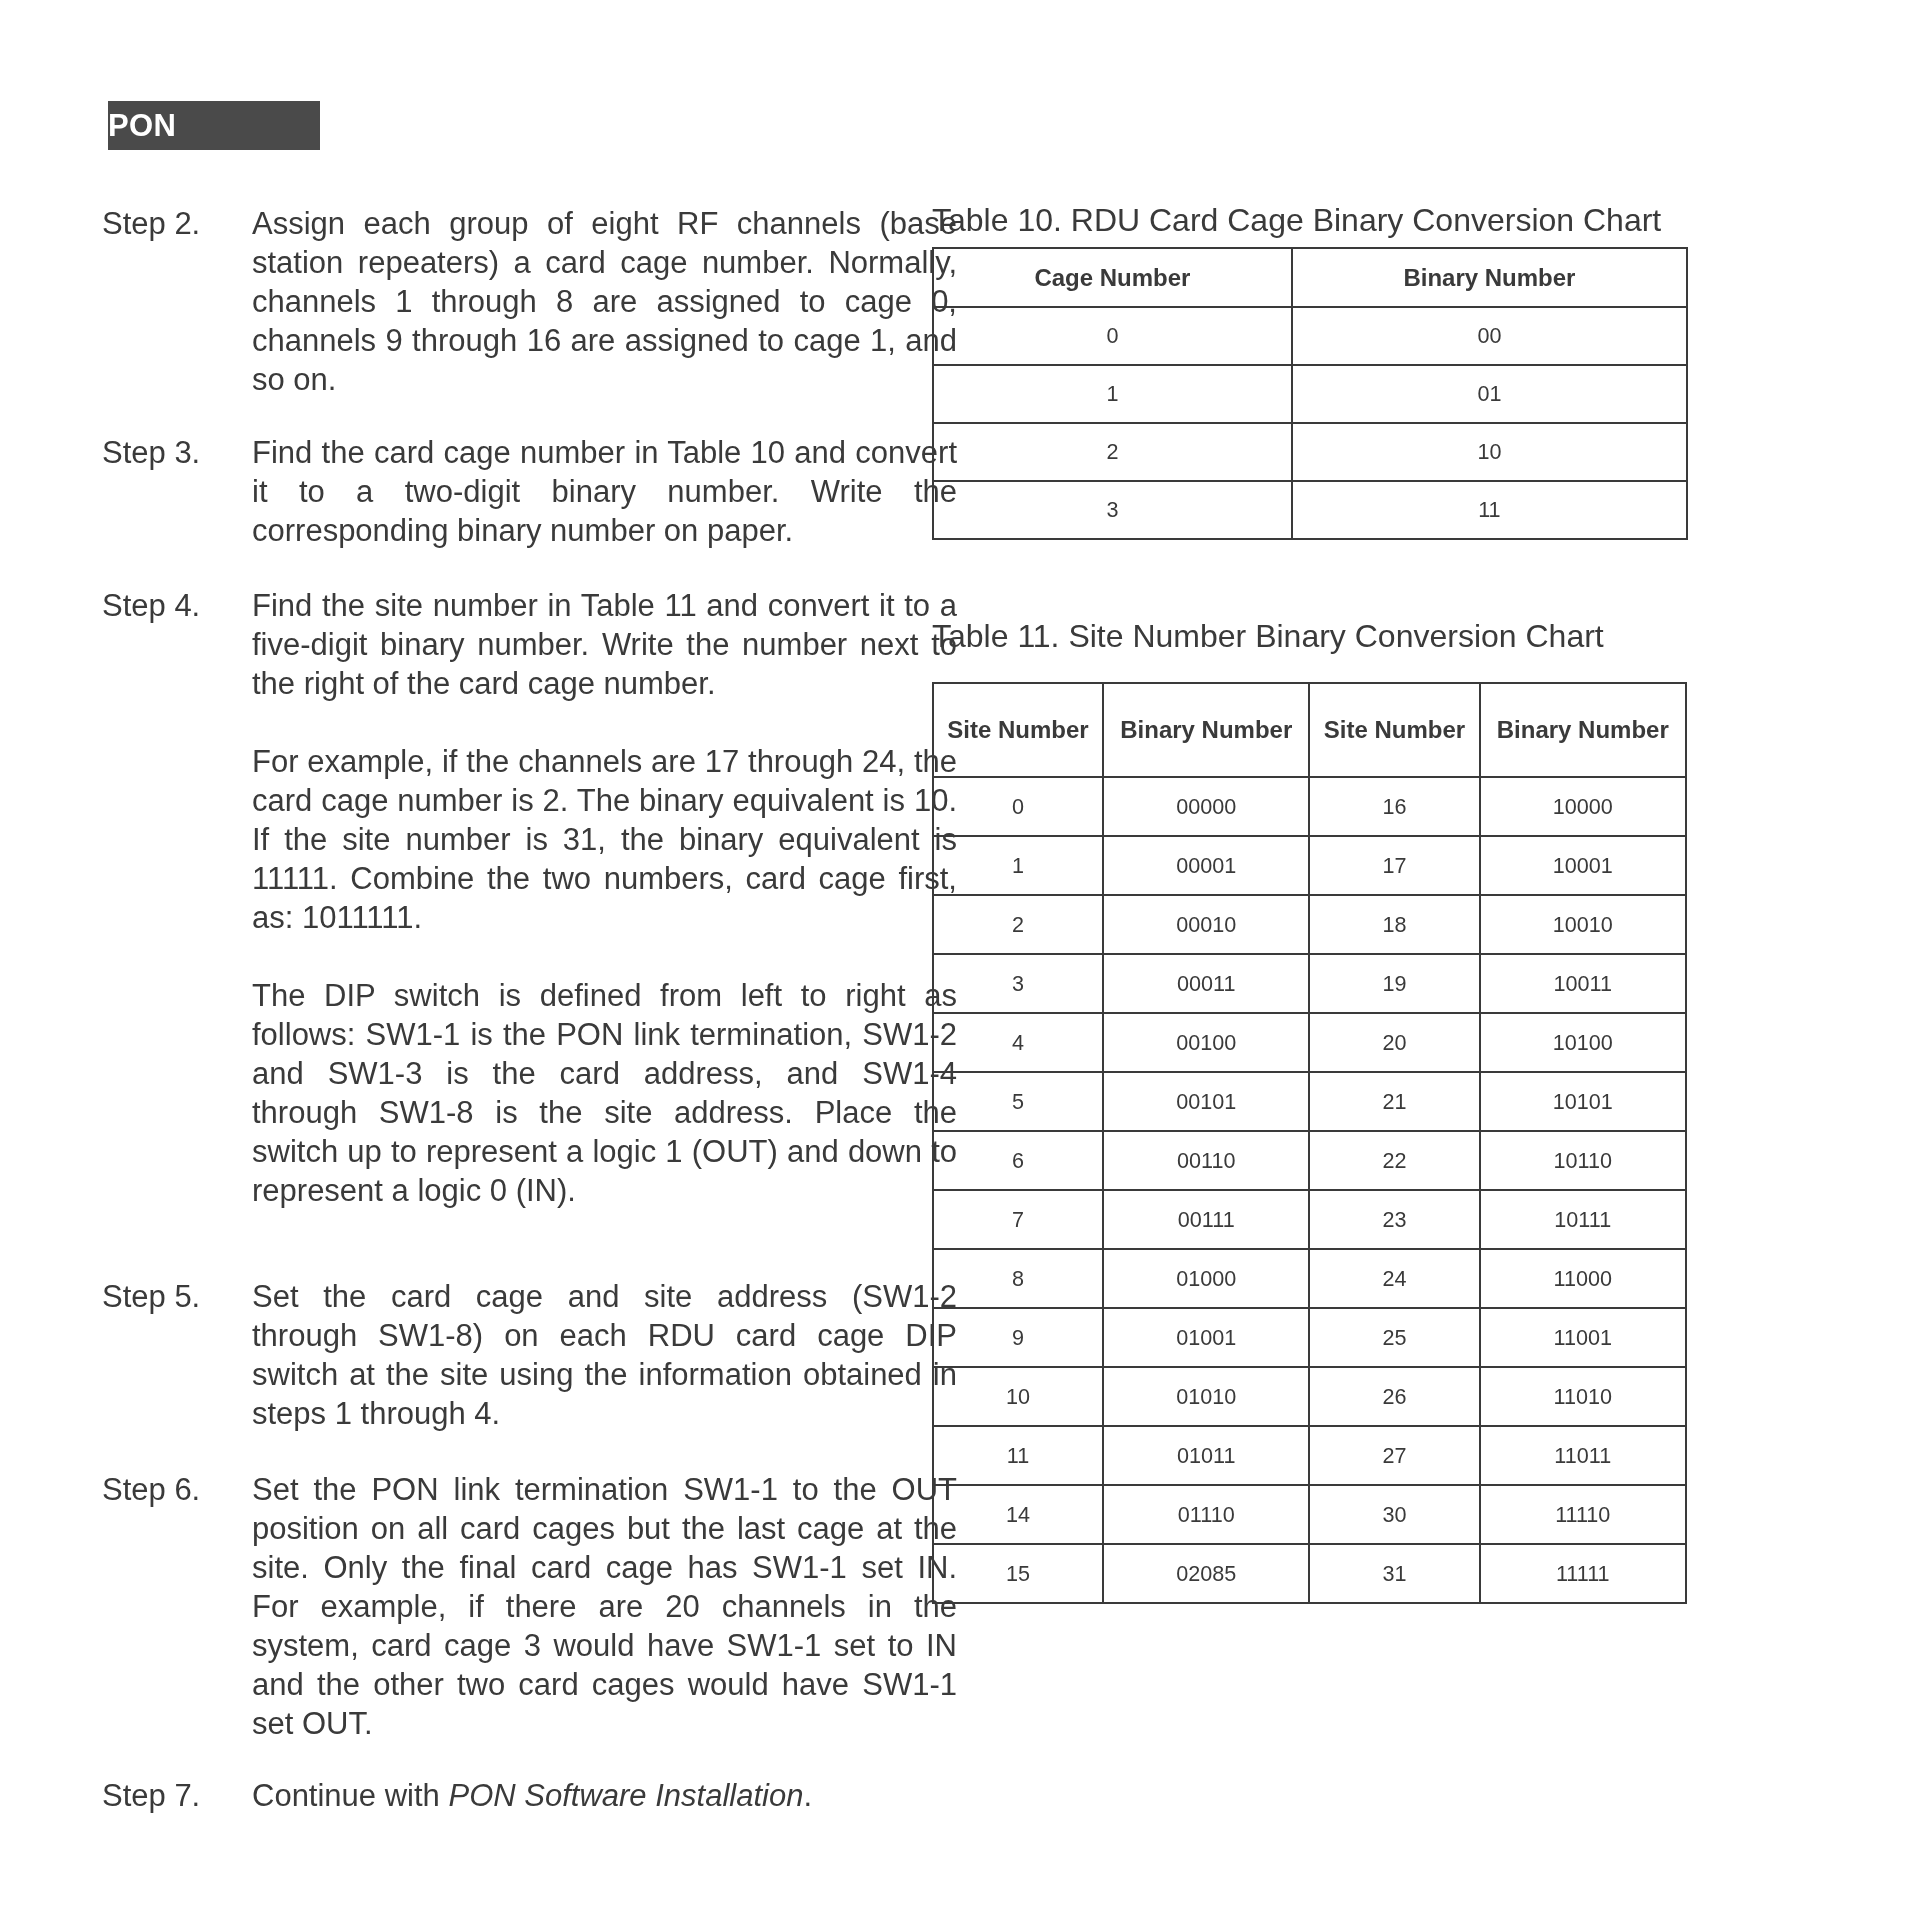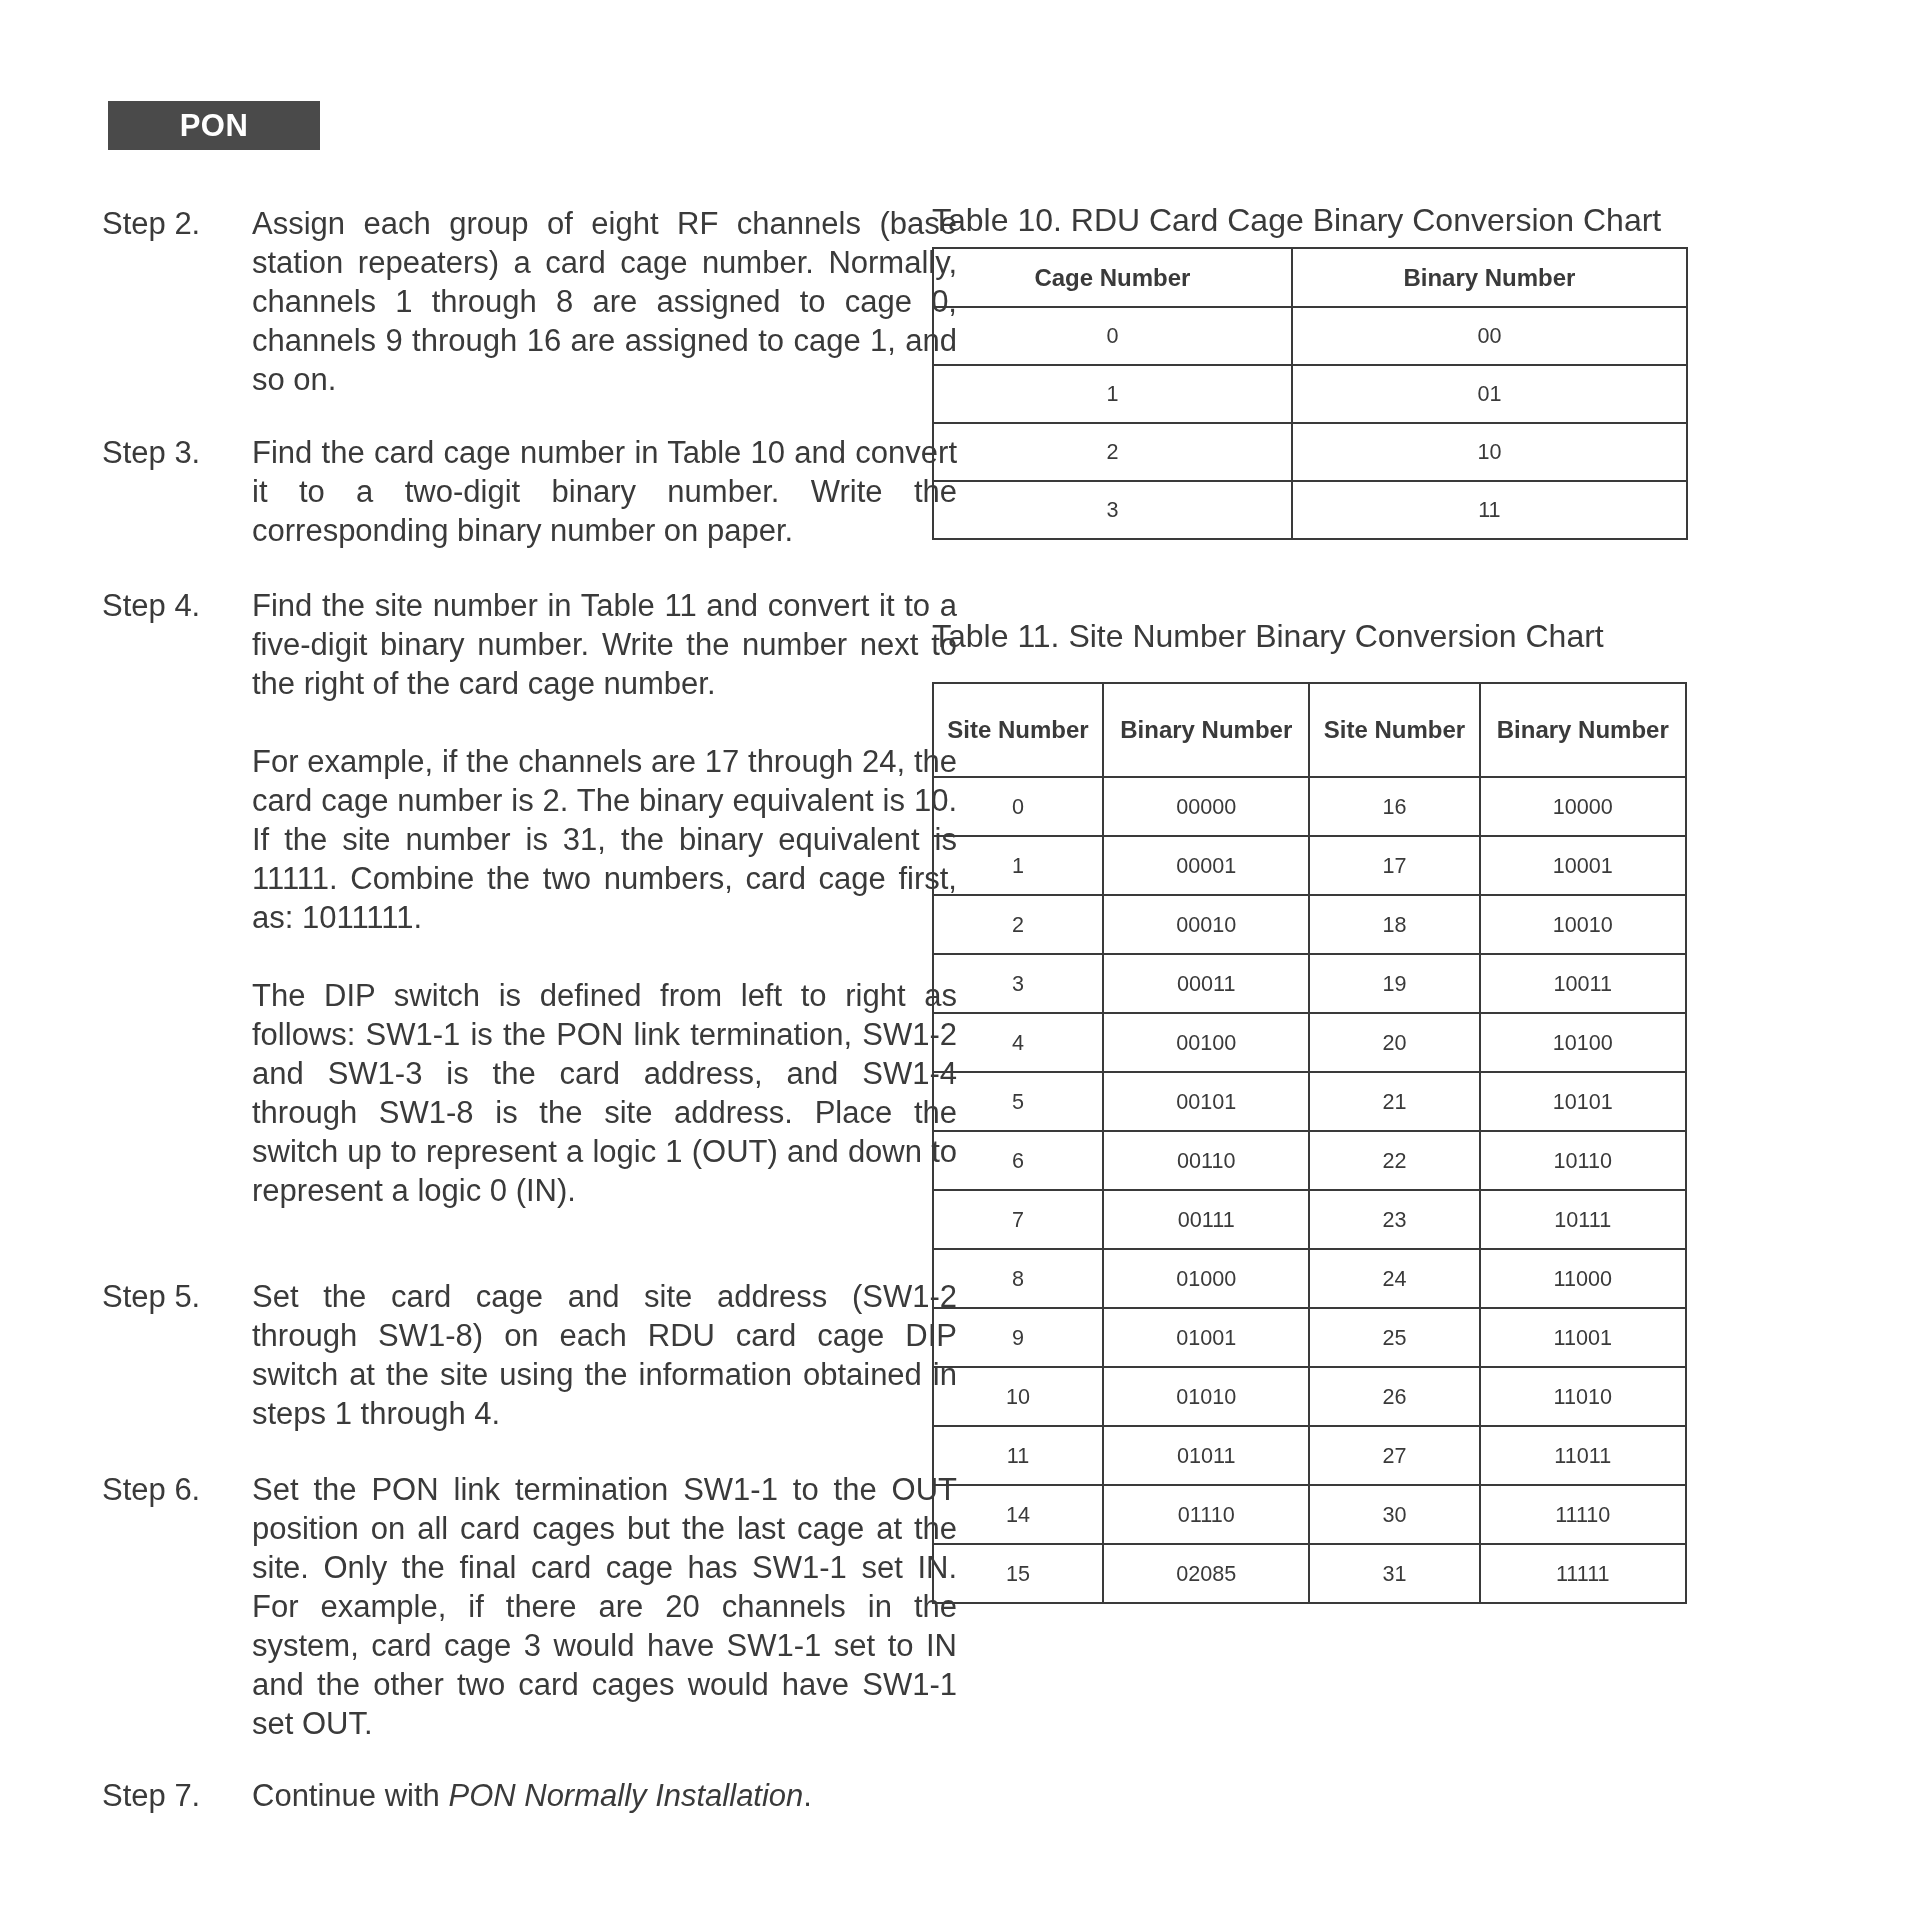--- a/index.html
+++ b/index.html
@@ -1,20 +1,20 @@
 <!DOCTYPE html>
 <html style="font-size:6.2px"><head>
 <meta charset="utf-8">
 <style>
   html, body { margin:0; padding:0; background:#ffffff; }
   body { width:1932px; height:2550px; position:relative; overflow:hidden;
          font-family:"Liberation Sans", sans-serif; color:#3a3a3a; }
   .tab { position:absolute; left:108px; top:101px; width:212px; height:49px;
          background:#4a4a4a; color:#fff; font-weight:bold; font-size:31px;
-         display:flex; align-items:center; justify-content:center; letter-spacing:0.4px; }
+         display:flex; align-items:center; letter-spacing:0.4px; }
   .step { position:absolute; left:102px; width:755px; font-size:31px; line-height:39px; }
   .step .lbl { position:absolute; left:0; top:0; width:139px; }
   .step .txt { margin-left:138px; width:717px; text-align:justify; }
   .step .txt p { margin:0 0 39px 12px; }
   .step .txt p:last-child { margin-bottom:0; }
   .ital { font-style:italic; }
   .caption { position:absolute; left:932px; font-size:32px; }
   table { position:absolute; border-collapse:collapse; font-size:21.6px; }
   td, th { border:2.3px solid #3a3a3a; text-align:center; padding:0; }
   th { font-weight:bold; font-size:24px; }
@@ -60,21 +60,21 @@
 </div>
 <div class="step" style="top:1470px;">
   <div class="lbl">Step 6.</div>
   <div class="txt">
       <p>Set the PON link termination SW1-1 to the OUT position on all card cages but the last cage at the site. Only the final card cage has SW1-1 set IN. For example, if there are 20 channels in the system, card cage 3 would have SW1-1 set to IN and the other two card cages would have SW1-1 set OUT.</p>
     </div>
 </div>
 <div class="step" style="top:1776px;">
   <div class="lbl">Step 7.</div>
   <div class="txt">
-      <p><span>Continue with </span><span class="ital">PON Normally Installation</span><span>.</span></p>
+      <p><span>Continue with </span><span class="ital">PON Software Installation</span><span>.</span></p>
     </div>
 </div>
 
 <div class="caption" style="top:202px;">Table 10.  RDU Card Cage Binary Conversion Chart</div>
 <table id="t10">
   <thead>
       <tr>
     <th>Cage Number</th>
     <th>Binary Number</th>
   </tr>

